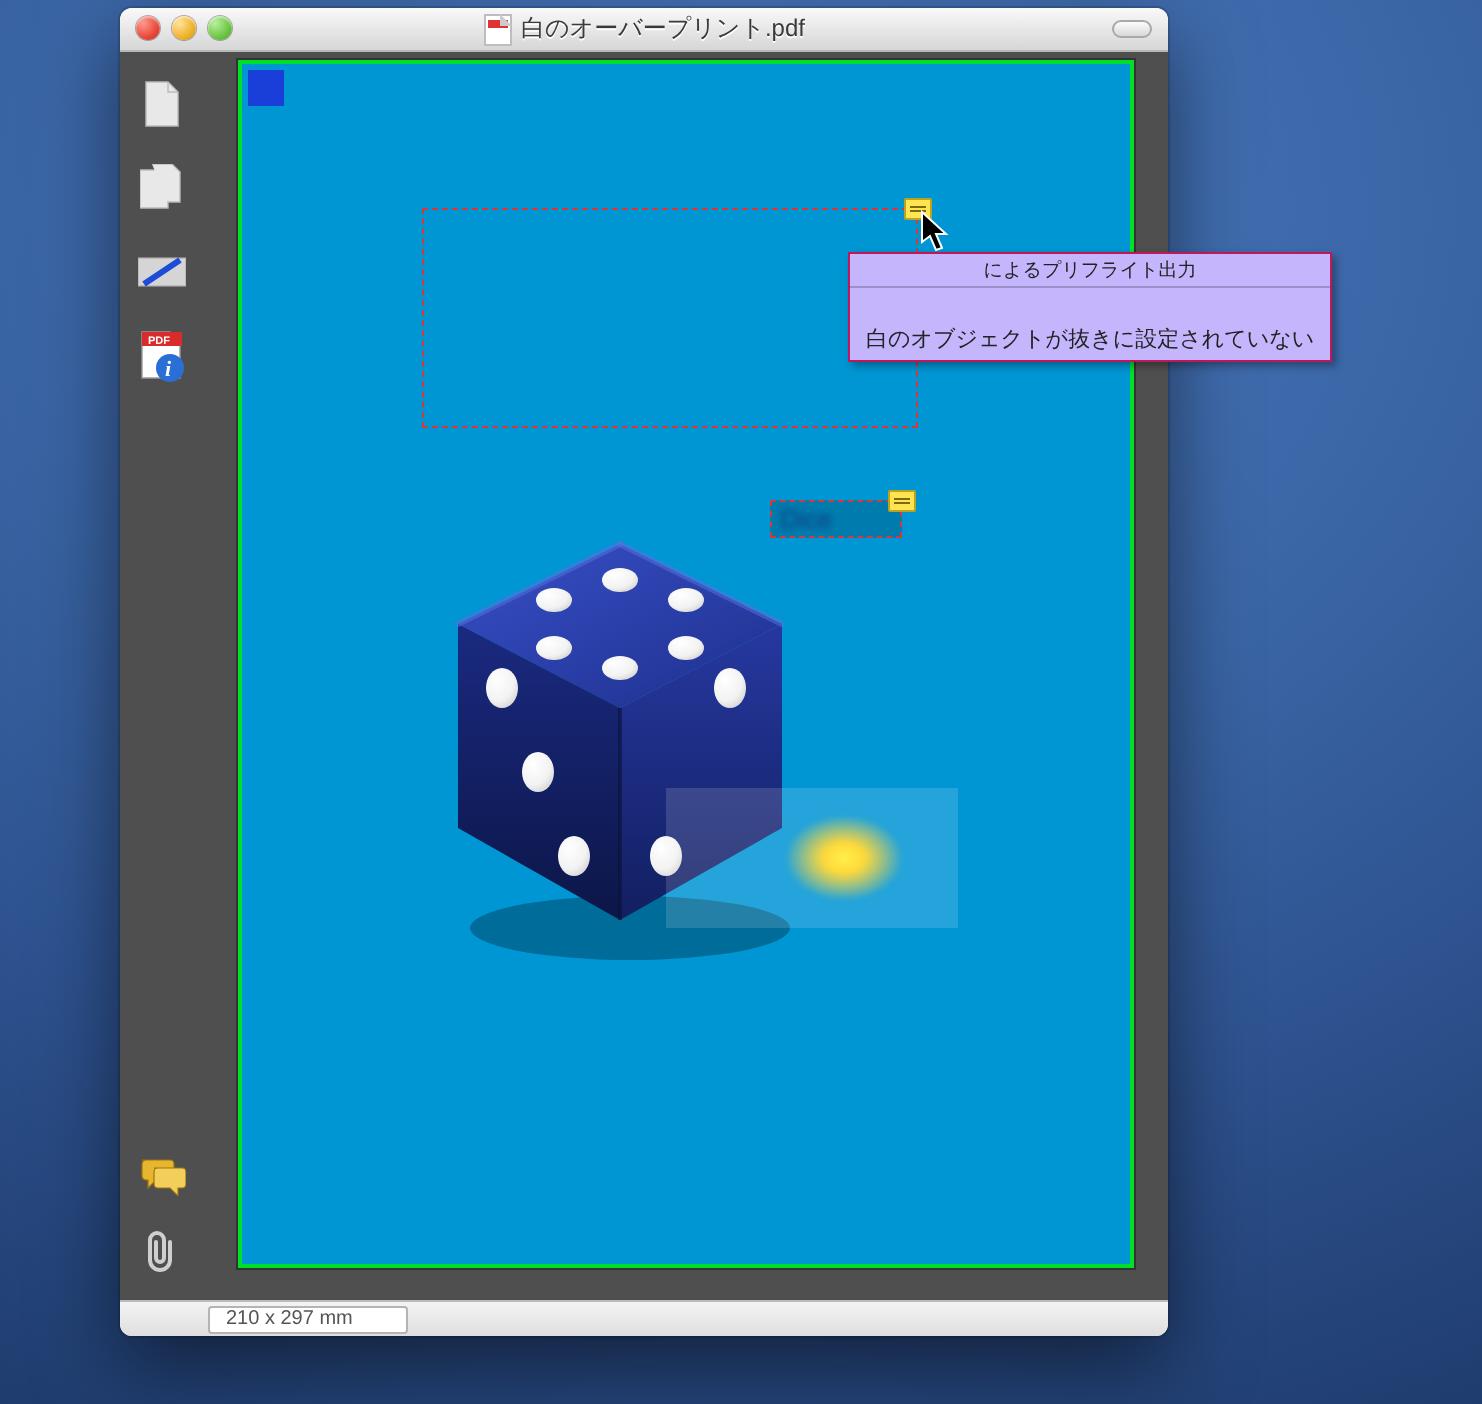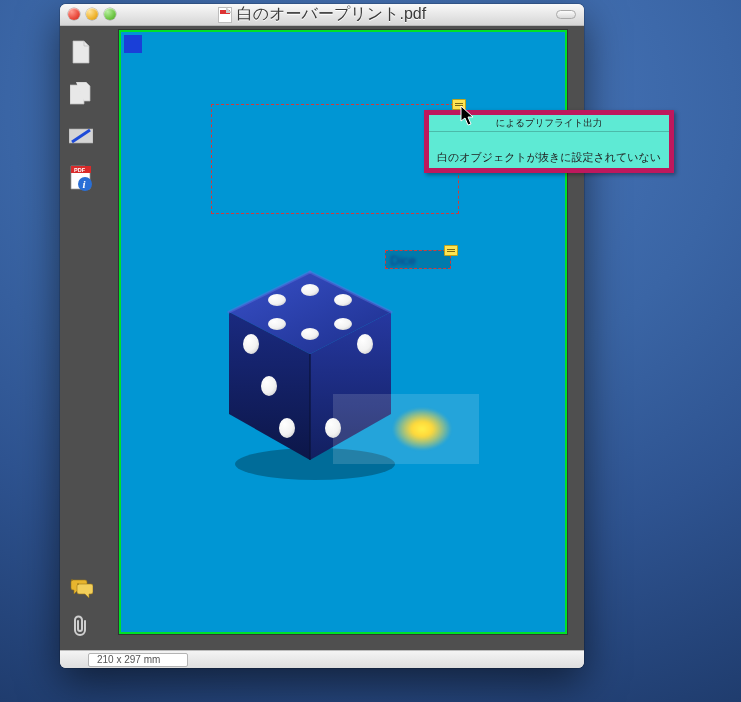--- a/index.html
+++ b/index.html
@@ -25,21 +25,21 @@
     border-top-left-radius: 6px; border-top-right-radius: 6px;
     border-bottom: 1px solid #b8b8b8;
     display: flex; align-items: center;
     position: relative;
   }
   .traffic { position: absolute; left: 8px; top: 4px; display: flex; gap: 6px; }
   .tl { width: 12px; height: 12px; border-radius: 50%; box-shadow: inset 0 1px 1px rgba(255,255,255,0.5), 0 0 0 0.5px rgba(0,0,0,0.3); }
   .tl.red { background: radial-gradient(circle at 30% 30%, #ff9b8f, #e9493b 60%, #c13027); }
   .tl.yellow { background: radial-gradient(circle at 30% 30%, #ffe39a, #efb32c 60%, #c98f18); }
   .tl.green { background: radial-gradient(circle at 30% 30%, #b8f0a1, #6ec644 60%, #4a9b2a); }
-  .title-wrap { margin: 4px auto; display: flex; align-items: center; gap: 5px; font-size: 16px; color: #3a3a3a; text-shadow: 0 1px 0 #fff; }
+  .title-wrap { margin: 4px auto; display: flex; align-items: center; gap: 5px; font-size: 12px; color: #3a3a3a; text-shadow: 0 1px 0 #fff; }
   .pill { position: absolute; right: 8px; top: 6px; width: 20px; height: 9px; border-radius: 5px; background: linear-gradient(#fcfcfc,#d9d9d9); border: 1px solid #a9a9a9; }
   .pdf-icon-sm { width: 14px; height: 16px; position: relative; background: #fff; border: 1px solid #bdbdbd; }
   .pdf-icon-sm::before { content:''; position:absolute; left:1px; right:1px; top:2px; height:4px; background:#d33; }
   .pdf-icon-sm::after { content:''; position:absolute; right:-1px; top:-1px; border:3px solid transparent; border-left-color:#ccc; border-bottom-color:#ccc; }
 
   .body-area { flex:1; display:flex; position:relative; overflow:visible; }
   .sidebar {
     width: 42px;
     background: #4f4f4f;
     display:flex; flex-direction:column; align-items:center;
@@ -69,27 +69,27 @@
   .dice-box { position:absolute; left:264px; top:218px; width:66px; height:19px; border:1px dashed #d13b3b; background:rgba(0,0,0,0.18); }
   .dice-box .note-tag { right:-8px; top:-6px; }
   .dice-text { font-size:13px; color:#152b7a; filter:blur(1.5px); opacity:0.8; padding-left:4px; }
 
   .glow-box { position:absolute; left:212px; top:362px; width:146px; height:70px; background:rgba(255,255,255,0.14); }
   .glow { position:absolute; left:60px; top:14px; width:58px; height:42px; background:radial-gradient(ellipse, #fff04a 0%, #ffd83a 25%, rgba(255,216,58,0.6) 45%, rgba(255,216,58,0) 72%); filter:blur(1px); }
 
   .dice-wrap { position:absolute; left:94px; top:232px; width:190px; height:220px; }
 
   .statusbar { height:18px; background:linear-gradient(#f4f4f4,#dedede); border-bottom-left-radius:6px; border-bottom-right-radius:6px; border-top:1px solid #bcbcbc; display:flex; align-items:center; }
-  .status-box { margin-left:28px; height:14px; background:#fff; border:1px solid #b4b4b4; border-radius:2px; font-size:10px; color:#555; padding:0 8px; display:flex; align-items:center; min-width:100px; }
+  .status-box { margin-left:44px; height:14px; background:#fff; border:1px solid #b4b4b4; border-radius:2px; font-size:10px; color:#555; padding:0 8px; display:flex; align-items:center; min-width:100px; }
 
   .tooltip {
     position:absolute;
-    left:424px; top:110px;
-    background:#5eead4;
-    border:5px solid #be185d;
+    left:424px; top:126px;
+    background:#c4b5fd;
+    border:1px solid #be185d;
     font-size:10.5px; color:#222;
     box-shadow: 2px 2px 4px rgba(0,0,0,0.35);
     z-index:50;
     white-space:nowrap;
   }
   .tooltip .tt-head { padding:2px 8px 1px; font-size:9.5px; text-align:center; }
   .tooltip .tt-body { padding:18px 8px 3px; border-top:0.5px solid rgba(0,0,0,0.2); font-size:11px; }
 
   .cursor { position:absolute; left:460px; top:105px; z-index:60; width:18px; height:22px; pointer-events:none; }
 </style>

